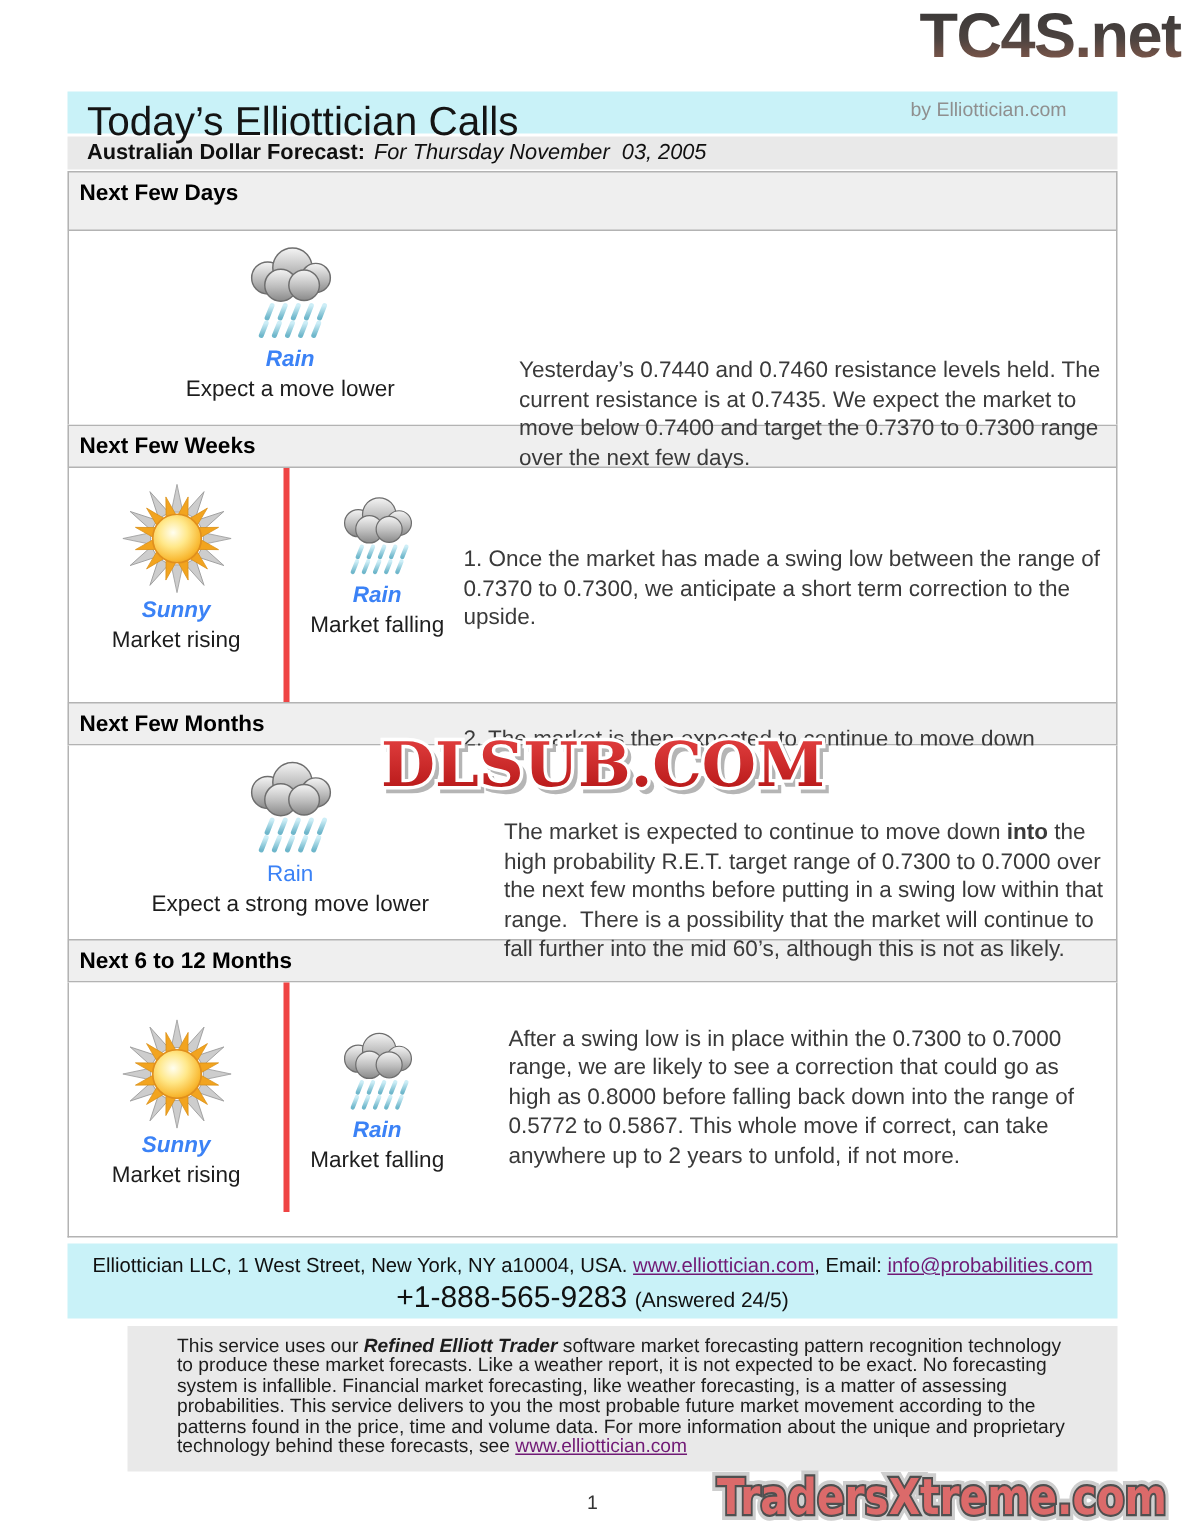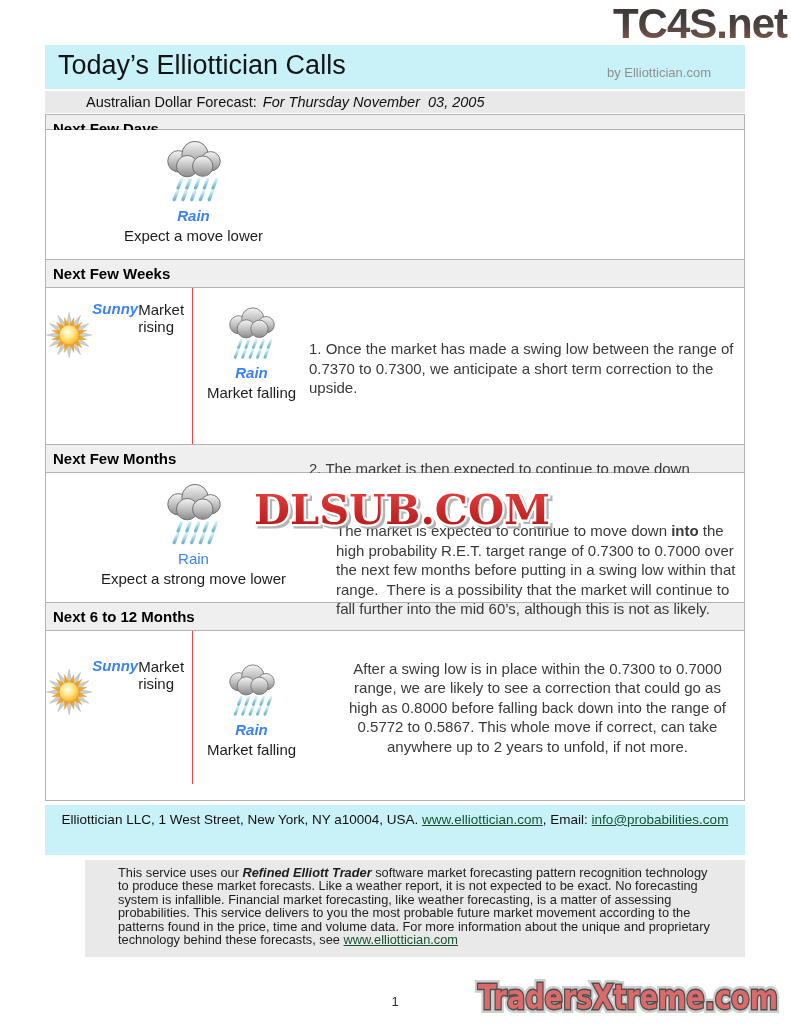--- a/index.html
+++ b/index.html
@@ -1,65 +1,65 @@
 <!DOCTYPE html>
 <html><head>
 <meta charset="utf-8">
 <style>
   html,body{margin:0;padding:0;background:#fff;}
   .page{width:791px;height:1024px;position:relative;background:#fff;overflow:hidden;
         font-family:"Liberation Sans",sans-serif;}
   .content{position:absolute;left:45px;top:45px;width:700px;}
 
   
-  .titlebar{height:44px;background:#c9f2f8;position:relative;margin-bottom:2px;}
+  .titlebar{height:28px;background:#c9f2f8;position:relative;margin-bottom:2px;margin-top:16px;}
   .title{position:absolute;left:13px;top:5px;font-size:27px;color:#141414;letter-spacing:0;}
   .byline{position:absolute;right:34px;bottom:9px;font-size:13px;color:#8f8f8f;}
 
   
   .forecastbar{height:22px;background:#e9e9e9;font-size:14.5px;line-height:22px;
                padding-left:13px;color:#101010;margin-bottom:1px;}
-  .forecast-label{font-weight:normal;margin-left:28px;}
+  .forecast-label{font-weight:bold;}
   .forecast-date{font-style:italic;white-space:pre;margin-left:6px;}
 
   
   .sec-header{height:29px;line-height:28px;background:#efefef;border:1px solid #b3b3b3;
               font-weight:bold;font-size:15px;padding-left:7px;box-sizing:border-box;color:#000;}
-  #hdr1{height:16px;line-height:27px;}
+  #hdr1{height:40px;line-height:27px;}
   .sec-body{position:relative;border-left:1px solid #b3b3b3;border-right:1px solid #b3b3b3;
             background:#fff;box-sizing:border-box;}
   #body1{height:129px;} #body2{height:156px;} #body3{height:129px;} #body4{height:153px;}
   .emptyrow{height:17px;border:1px solid #b3b3b3;border-top:none;background:#fff;box-sizing:border-box;}
 
   .iconcol{position:absolute;left:0;top:0;bottom:0;width:295px;display:flex;flex-direction:column;
            align-items:center;padding-top:7px;box-sizing:border-box;}
-  .cell1{position:absolute;left:0;top:0;bottom:0;width:147px;border-right:1px solid #ef4444;
-         display:flex;flex-direction:row;padding-top:10px;box-sizing:border-box;}
+  .cell1{position:absolute;left:0;top:0;bottom:0;width:147px;border-right:4px solid #ef4444;
+         display:flex;flex-direction:column;align-items:center;padding-top:10px;box-sizing:border-box;}
   .cell2{position:absolute;left:148px;top:0;bottom:0;width:115px;display:flex;flex-direction:column;
          align-items:center;padding-top:16px;box-sizing:border-box;}
   #body4 .cell1{padding-top:24px;} #body4 .cell2{padding-top:30px;}
   .icap{font-size:15px;margin-top:2px;color:#3b82f6;}
   .icap.bi{font-weight:bold;font-style:italic;}
   .isub{font-size:15px;margin-top:3px;color:#1d1d1d;}
 
   .textcol{position:absolute;font-size:15px;line-height:19.5px;color:#3a3a3a;white-space:pre-wrap;}
   #t1{left:300px;right:10px;top:44px;}
   #t2{left:263px;right:5px;top:12px;}
   #t2 .para + .para{margin-top:22px;}
   #t3{left:290px;right:6px;top:9px;}
-  #t4{left:293px;right:8px;top:0;bottom:0;display:flex;flex-direction:column;justify-content:center;text-align:center;}
+  #t4{left:293px;right:8px;top:0;bottom:0;display:flex;flex-direction:column;justify-content:center;}
 
   
   .contactbar{margin-top:4px;background:#c9f2f8;text-align:center;height:50px;box-sizing:border-box;
               padding-top:7px;color:#101010;}
   .addr-line{font-size:13.5px;}
   .phone-line{margin-top:3px;}
   .phone{font-size:20px;color:#101010;}
   .phone-note{font-size:14px;margin-left:5px;}
-  .lnk{color:#14532d;cursor:pointer;}
+  .lnk{color:#701a75;cursor:pointer;}
 
   
   .disclaimer{margin-top:5px;background:#e9e9e9;height:97px;box-sizing:border-box;
               padding:6px 28px 0 33px;font-size:12.8px;line-height:13.4px;color:#1d1d1d;margin-left:40px;}
 
   .pagenum{position:absolute;left:45px;width:700px;top:994px;text-align:center;font-size:13px;color:#333;}
 
   .tc4s{position:absolute;top:1px;right:1px;}
   .wm-dlsub{position:absolute;left:250px;top:484px;}
   .wm-tx{position:absolute;left:473px;top:974px;}
@@ -167,20 +167,23 @@
 
     <div class="sec-header" id="hdr1">Next Few Days</div>
     <div class="sec-body" id="body1">
       <div class="iconcol">
         <svg width="78" height="68">
             <use href="#sym-rain"></use>
           </svg>
         <div class="icap bi">Rain</div>
         <div class="isub">Expect a move lower</div>
       </div>
+      <div class="textcol" id="t1">
+        <div class="para"><span>Yesterday’s 0.7440 and 0.7460 resistance levels held. The current resistance is at 0.7435. We expect the market to move below 0.7400 and target the 0.7370 to 0.7300 range over the next few days.</span></div>
+      </div>
     </div>
 
     <div class="sec-header">Next Few Weeks</div>
     <div class="sec-body" id="body2">
       <div class="cell1">
         <svg width="74" height="74">
             <use href="#sym-sun"></use>
           </svg>
         <div class="icap bi">Sunny</div>
         <div class="isub">Market rising</div>
@@ -230,20 +233,23 @@
       </div>
       <div class="textcol" id="t4">
         <div class="para"><span>After a swing low is in place within the 0.7300 to 0.7000 range, we are likely to see a correction that could go as high as 0.8000 before falling back down into the range of 0.5772 to 0.5867. This whole move if correct, can take anywhere up to 2 years to unfold, if not more.</span></div>
       </div>
     </div>
 
     <div class="emptyrow"></div>
 
     <div class="contactbar">
       <div class="addr-line"><span>Elliottician LLC, 1 West Street, New York, NY a10004, USA. </span><a class="lnk" href="#">www.elliottician.com</a><span>, Email: </span><a class="lnk" href="#">info@probabilities.com</a></div>
+      <div class="phone-line">
+        <span class="phone">+1-888-565-9283</span><span class="phone-note">(Answered 24/5)</span>
+      </div>
     </div>
 
     <div class="disclaimer"><span>This service uses our </span><span style="font-weight: bold; font-style: italic;">Refined Elliott Trader</span><span> software market forecasting pattern recognition technology to produce these market forecasts. Like a weather report, it is not expected to be exact. No forecasting system is infallible. Financial market forecasting, like weather forecasting, is a matter of assessing probabilities. This service delivers to you the most probable future market movement according to the patterns found in the price, time and volume data. For more information about the unique and proprietary technology behind these forecasts, see </span><a href="#" class="lnk">www.elliottician.com</a></div>
   </div>
 
   <div class="wm-dlsub">
     <svg width="306" height="56" viewBox="0 0 306 56">
       <text x="155" y="43" text-anchor="middle" font-family="DejaVu Serif, serif" font-weight="bold" font-size="41" textLength="296" lengthAdjust="spacingAndGlyphs" fill="#a9a9a9" stroke="#a9a9a9" stroke-width="3" opacity="0.85">DLSUB.COM</text>
       <text x="152" y="40" text-anchor="middle" font-family="DejaVu Serif, serif" font-weight="bold" font-size="41" textLength="296" lengthAdjust="spacingAndGlyphs" fill="url(#gdl)" stroke="#ffffff" stroke-width="4.5" paint-order="stroke">DLSUB.COM</text>
     </svg>

